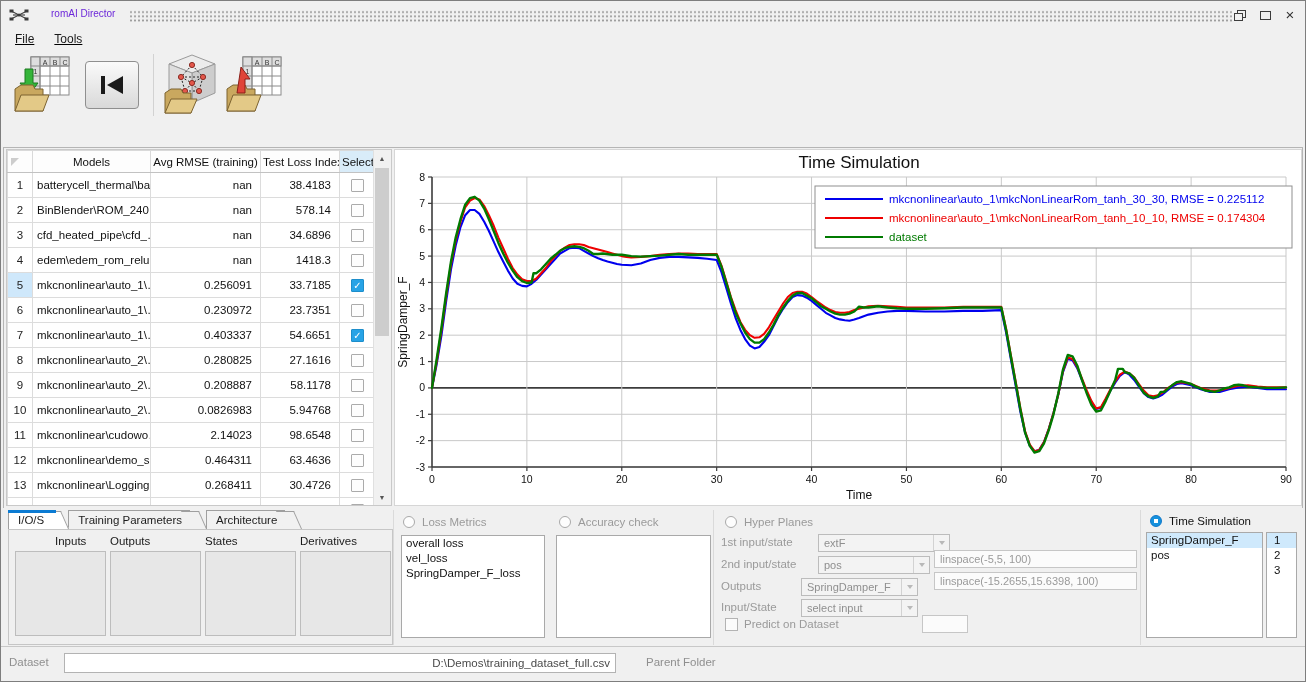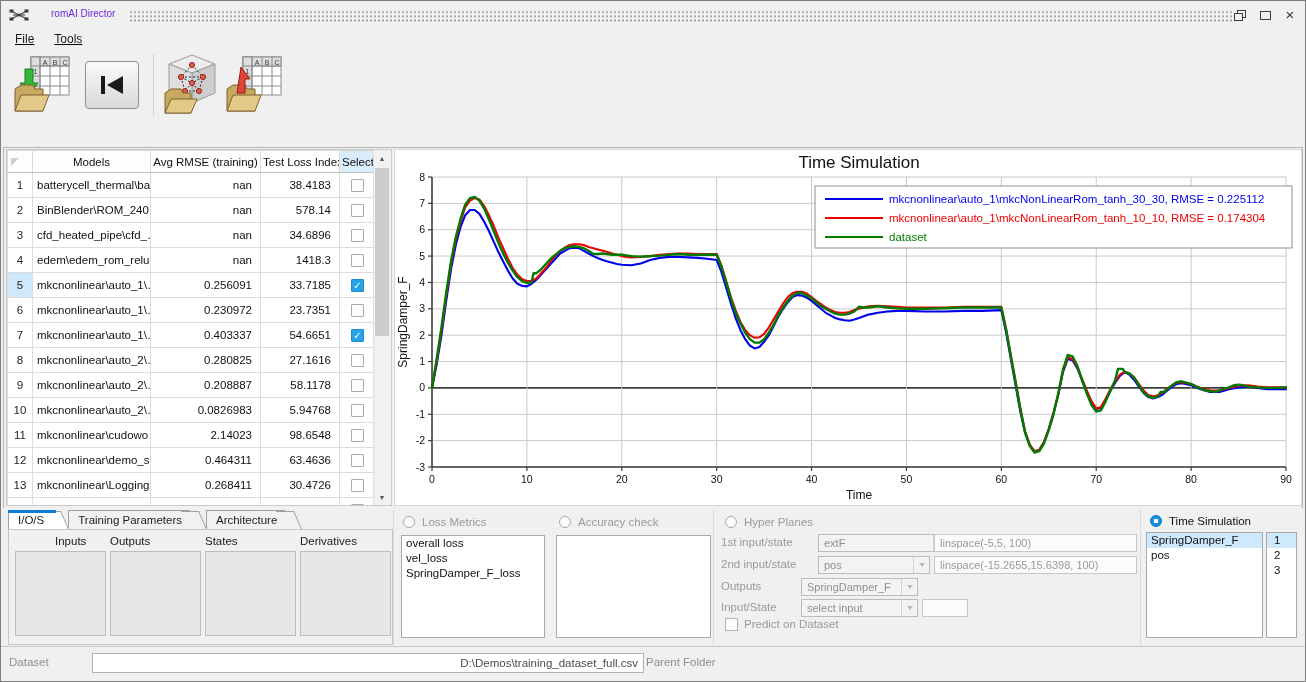--- a/index.html
+++ b/index.html
@@ -85,21 +85,21 @@
   .listbox{position:absolute;background:#fff;border:1px solid #a9a9a9;box-sizing:border-box;overflow:hidden;}
   .lb-item{font-size:11.5px;color:#111;padding:0 4px;height:15px;line-height:15px;white-space:nowrap;}
   .lb-item.sel{background:#cfe9fc;}
 
   .hp-label{position:absolute;font-size:11.5px;color:#9a9a9a;white-space:nowrap;}
   .dselect{position:absolute;height:18px;background:#f3f3f3;border:1px solid #bcbcbc;box-sizing:border-box;font-size:11px;color:#8f8f8f;
     line-height:16px;padding:0 18px 0 5px;overflow:hidden;white-space:nowrap;}
   .dselect .chev{position:absolute;right:0;top:0;bottom:0;width:15px;border-left:1px solid #d2d2d2;display:flex;align-items:center;justify-content:center;}
   .chev i{display:block;width:0;height:0;border-left:3.5px solid transparent;border-right:3.5px solid transparent;border-top:4px solid #b9b9b9;}
   .dfield{position:absolute;height:18px;background:#fbfbfb;border:1px solid #c6c6c6;box-sizing:border-box;font-size:11px;color:#9a9a9a;
-    line-height:16px;padding:0 5px;overflow:hidden;white-space:nowrap;}
+    line-height:16px;padding:0 5px;overflow:hidden;white-space:nowrap;margin-top:16px;}
   .dcheck{position:absolute;width:13px;height:13px;border:1px solid #b3b3b3;background:#fbfbfb;box-sizing:border-box;}
 
   
   #footer{position:absolute;left:0;right:0;bottom:0;height:34px;background:#f0f0f0;border-top:1px solid #c8c8c8;}
   .f-label{position:absolute;top:9px;font-size:11.5px;color:#8f8f8f;}
   .f-field{position:absolute;top:6px;height:20px;background:#fff;border:1px solid #b3b3b3;box-sizing:border-box;
     font-size:11.5px;color:#4a4a4a;line-height:18px;text-align:right;padding:0 5px;overflow:hidden;white-space:nowrap;}
 </style>
 </head>
 <body>
@@ -540,17 +540,17 @@
       <span class="ios-label" style="left: 107px;">Outputs</span>
       <div class="ios-list" style="left: 107px;"></div>
       <span class="ios-label" style="left: 202px;">States</span>
       <div class="ios-list" style="left: 202px;"></div>
       <span class="ios-label" style="left: 297px;">Derivatives</span>
       <div class="ios-list" style="left: 297px;"></div>
     </div>
 
   <div id="footer">
     <span class="f-label" style="left:8px;">Dataset</span>
-    <div class="f-field" style="left:91px;width:552px;">D:\Demos\training_dataset_full.csv</div>
+    <div class="f-field" style="left:63px;width:552px;">D:\Demos\training_dataset_full.csv</div>
     <span class="f-label" style="left:645px;">Parent Folder</span>
   </div>
 
 </div>
 
 </body></html>

